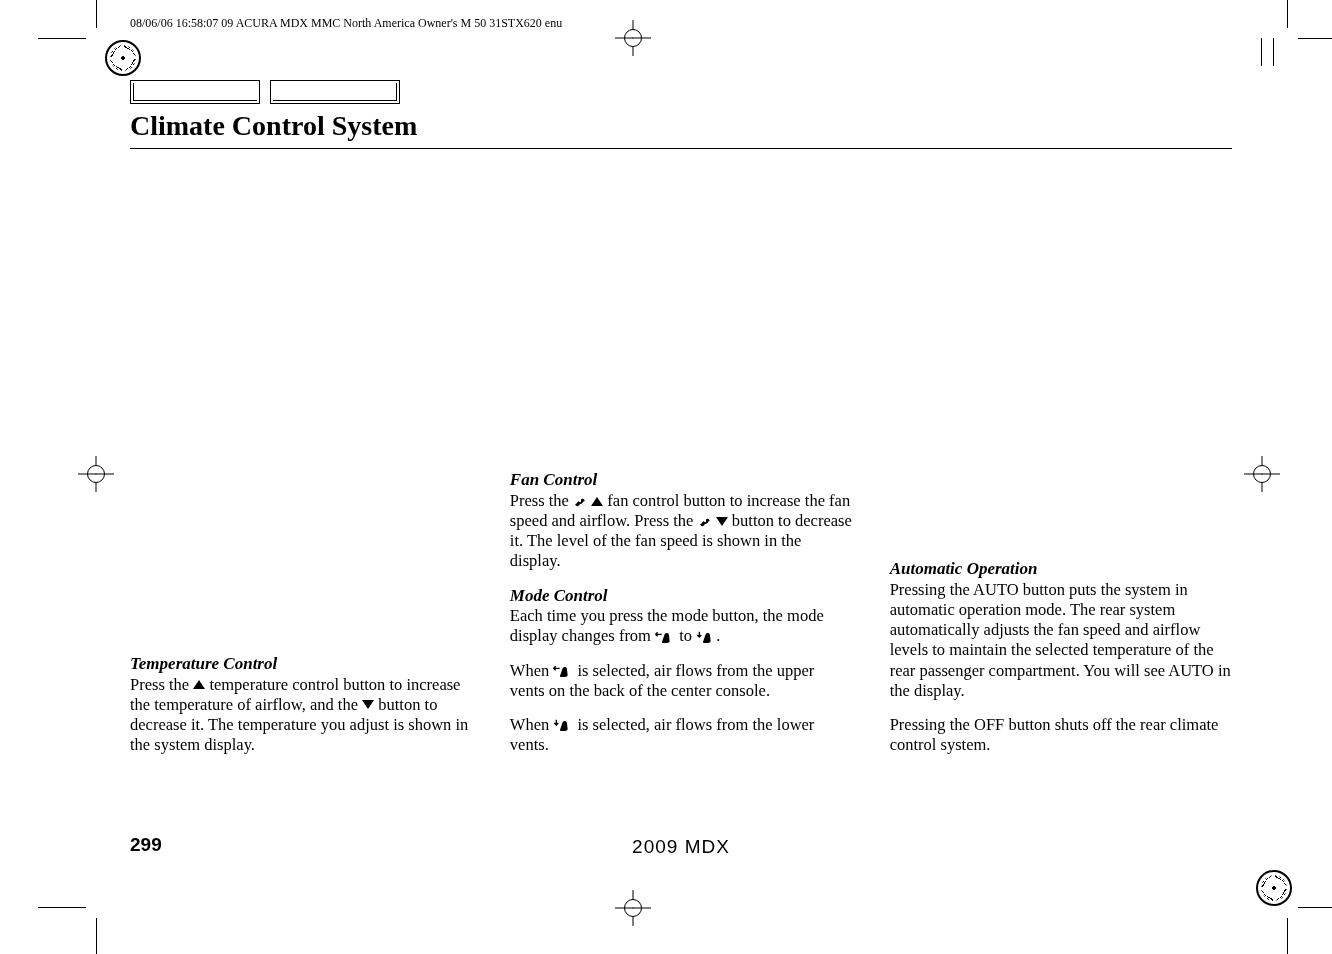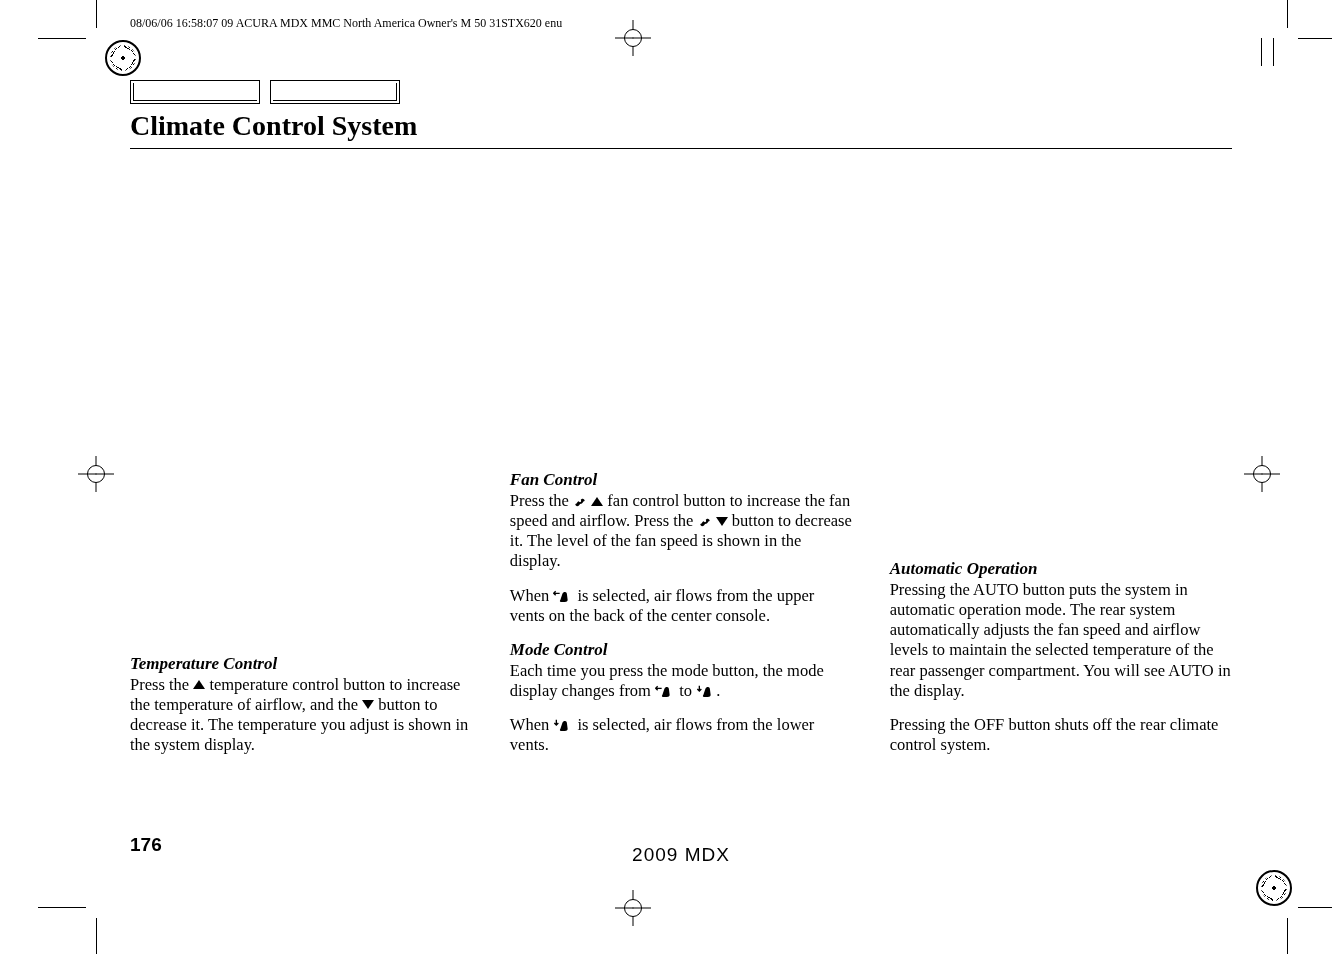--- a/index.html
+++ b/index.html
@@ -180,21 +180,21 @@
     .page-num {
       position: absolute;
       bottom: 18px;
       left: 0;
       font-family: Arial, sans-serif;
       font-weight: bold;
       font-size: 19px;
     }
     .footer-model {
       position: absolute;
-      bottom: 8px;
+      bottom: 16px;
       left: 50%;
       transform: translateX(-50%);
       font-size: 19px;
       font-family: Arial, sans-serif;
       letter-spacing: 1px;
     }
     .inner-trim-right {
       position: absolute;
       top: 38px;
       right: 58px;
@@ -273,50 +273,50 @@
         <span class="subhead">Fan Control</span><br>
         <span>Press the </span><svg class="icon fan-svg" viewBox="0 0 24 24">
             <path fill="#000" d="M12 12c3-6 8-4 8 0-4 0-2 5-8 5-3 6-8 4-8 0 4 0 2-5 8-5z"></path>
             <circle cx="12" cy="12" r="2" fill="#fff"></circle>
           </svg><span> </span><span class="icon tri-up"></span><span> fan control button to increase the fan speed and airflow. Press the </span><svg class="icon fan-svg" viewBox="0 0 24 24">
             <path fill="#000" d="M12 12c3-6 8-4 8 0-4 0-2 5-8 5-3 6-8 4-8 0 4 0 2-5 8-5z"></path>
             <circle cx="12" cy="12" r="2" fill="#fff"></circle>
           </svg><span> </span><span class="icon tri-down"></span><span> button to decrease it. The level of the fan speed is shown in the display.</span>
       </div>
       <div class="para">
-        <span>When </span><svg class="icon seat-svg" viewBox="0 0 30 20">
-            <path fill="#000" d="M18 4c2 0 3 2 3 4l1 8c0 2-2 3-4 3h-6c-2 0-2-2-1-3l3-9c1-2 2-3 4-3z"></path>
-            <path stroke="#000" stroke-width="2" fill="none" d="M2 6h8M4 3l-3 3 3 3"></path>
-          </svg><span> is selected, air flows from the upper vents on the back of the center console.</span>
-      </div>
-      <div class="para">
         <span class="subhead">Mode Control</span><br>
         <span>Each time you press the mode button, the mode display changes from </span><svg class="icon seat-svg" viewBox="0 0 30 20">
             <path fill="#000" d="M18 4c2 0 3 2 3 4l1 8c0 2-2 3-4 3h-6c-2 0-2-2-1-3l3-9c1-2 2-3 4-3z"></path>
             <path stroke="#000" stroke-width="2" fill="none" d="M2 6h8M4 3l-3 3 3 3"></path>
           </svg><span> to </span><svg class="icon seat-svg" viewBox="0 0 30 20">
             <path fill="#000" d="M18 4c2 0 3 2 3 4l1 8c0 2-2 3-4 3h-6c-2 0-2-2-1-3l3-9c1-2 2-3 4-3z"></path>
             <path stroke="#000" stroke-width="2" fill="none" d="M5 2v8M2 7l3 3 3-3"></path>
           </svg><span>.</span>
       </div>
       <div class="para">
         <span>When </span><svg class="icon seat-svg" viewBox="0 0 30 20">
             <path fill="#000" d="M18 4c2 0 3 2 3 4l1 8c0 2-2 3-4 3h-6c-2 0-2-2-1-3l3-9c1-2 2-3 4-3z"></path>
+            <path stroke="#000" stroke-width="2" fill="none" d="M2 6h8M4 3l-3 3 3 3"></path>
+          </svg><span> is selected, air flows from the upper vents on the back of the center console.</span>
+      </div>
+      <div class="para">
+        <span>When </span><svg class="icon seat-svg" viewBox="0 0 30 20">
+            <path fill="#000" d="M18 4c2 0 3 2 3 4l1 8c0 2-2 3-4 3h-6c-2 0-2-2-1-3l3-9c1-2 2-3 4-3z"></path>
             <path stroke="#000" stroke-width="2" fill="none" d="M5 2v8M2 7l3 3 3-3"></path>
           </svg><span> is selected, air flows from the lower vents.</span>
       </div>
     </div>
     <div class="divider"></div>
 
     <div class="col">
       <div class="para">
         <span class="subhead">Automatic Operation</span><br>
         <span>Pressing the AUTO button puts the system in automatic operation mode. The rear system automatically adjusts the fan speed and airflow levels to maintain the selected temperature of the rear passenger compartment. You will see AUTO in the display.</span>
       </div>
       <div class="para">
         <span>Pressing the OFF button shuts off the rear climate control system.</span>
       </div>
     </div>
   </div>
 
-  <div class="page-num">176</div>
+  <div class="page-num">299</div>
   <div class="footer-model">2009  MDX</div>
 </div>
 
 </body></html>

